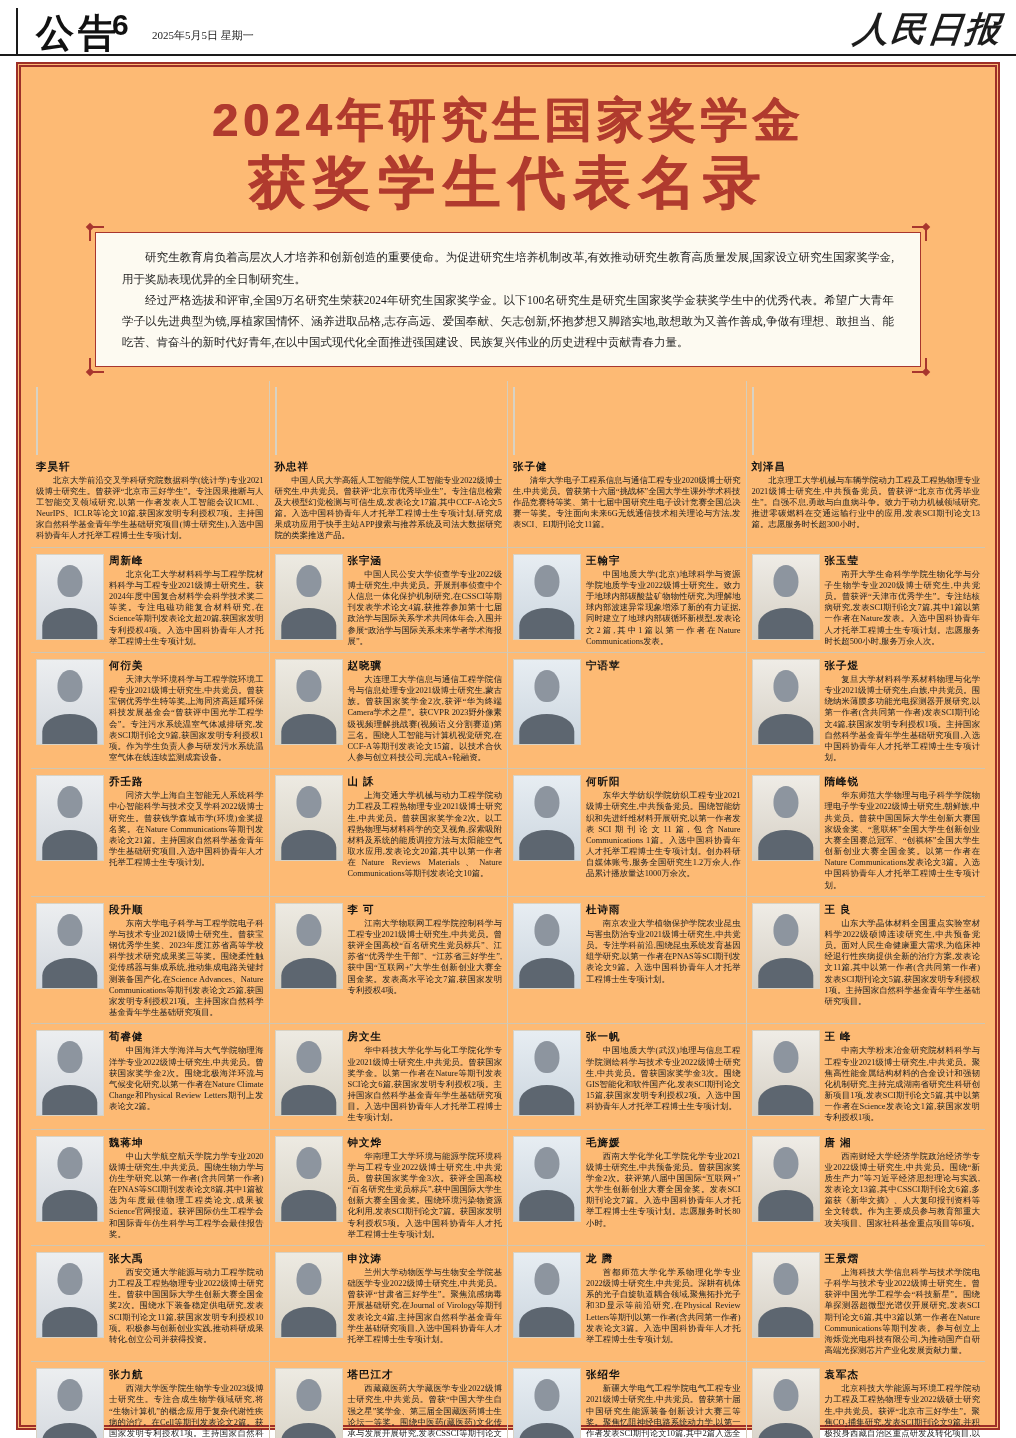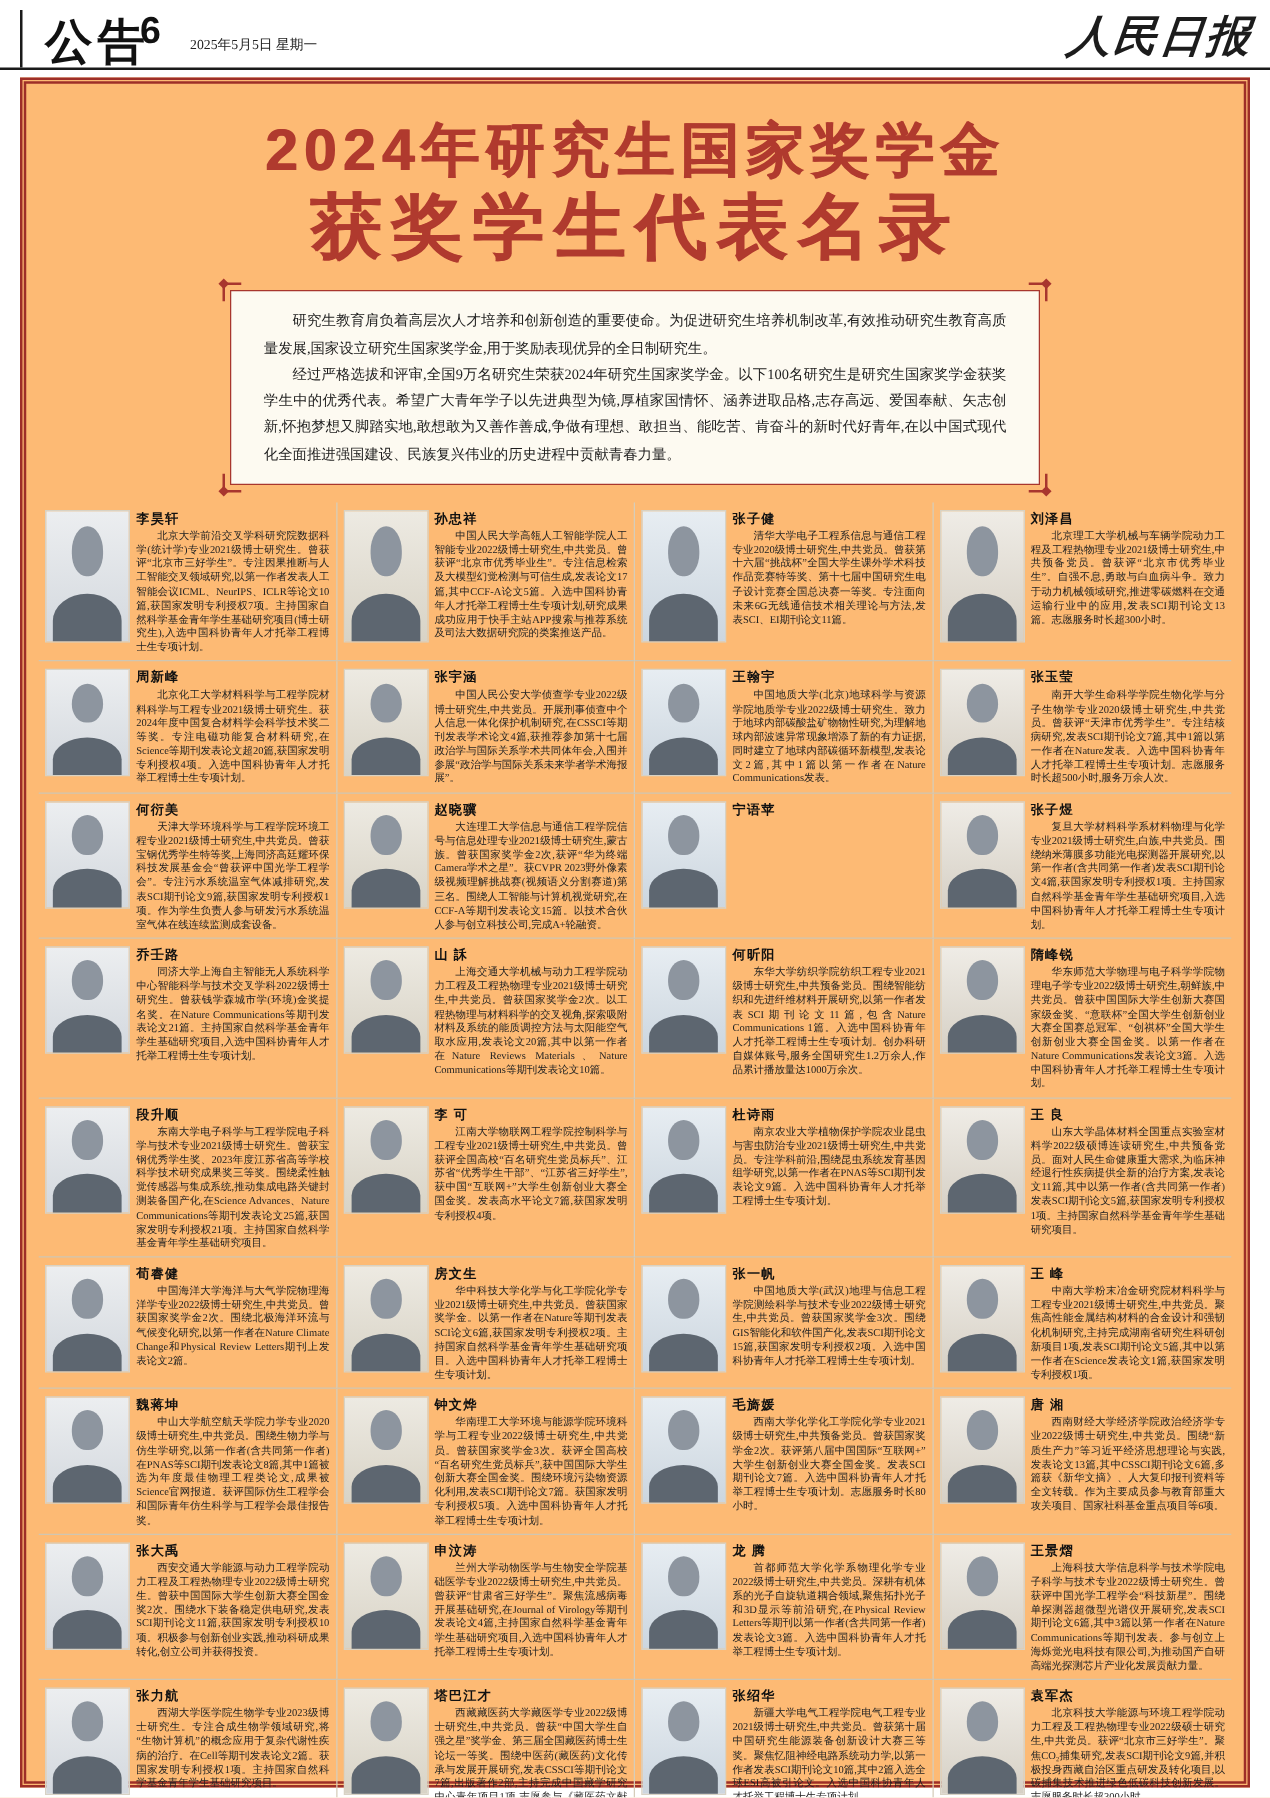--- a/index.html
+++ b/index.html
@@ -21,35 +21,35 @@
   .frame{position:absolute;left:16px;right:16px;top:62px;bottom:8px;
          border:5px double #9e2f28;background:#fdba74;box-sizing:border-box;padding:0 10px;}
 
   
   .title{margin:26px 0 14px 0;text-align:center;color:#b03a2e;
          font-family:"Liberation Sans","DejaVu Sans",sans-serif;font-weight:900;}
   .title .t1{font-size:47px;letter-spacing:5px;line-height:1.15;text-shadow:1px 0 0 #b03a2e;}
   .title .t2{font-size:57px;letter-spacing:8px;line-height:1.25;text-shadow:1px 0 0 #b03a2e;}
 
   
-  .introBox{position:relative;width:648px;margin:0 auto 14px auto;border:1px solid #a8362e;
+  .introBox{position:relative;width:826px;margin:0 auto 14px auto;border:1px solid #a8362e;
             padding:14px 26px 12px 26px;background:#fdfaf1;box-sizing:border-box;}
   .introBox p{margin:0;font-size:11.5px;line-height:1.85;color:#1c1c1c;text-align:justify;text-indent:2em;}
   .corner{position:absolute;width:13px;height:13px;border:2px solid #a8362e;}
   .corner::after{content:"";position:absolute;width:6px;height:6px;background:#a8362e;transform:rotate(45deg);}
   .c-tl{left:-7px;top:-7px;border-right:none;border-bottom:none;}.c-tl::after{left:-4px;top:-4px;}
   .c-tr{right:-7px;top:-7px;border-left:none;border-bottom:none;}.c-tr::after{right:-4px;top:-4px;}
   .c-bl{left:-7px;bottom:-7px;border-right:none;border-top:none;}.c-bl::after{left:-4px;bottom:-4px;}
   .c-br{right:-7px;bottom:-7px;border-left:none;border-top:none;}.c-br::after{right:-4px;bottom:-4px;}
 
   
   .grid{display:grid;grid-template-columns:repeat(4,1fr);margin-top:4px;}
   .entry{display:flex;gap:5px;padding:6px 5px 5px 5px;box-sizing:border-box;min-height:92px;
          border-bottom:1px solid #cfc6b2;}
-  .entry:nth-child(-n+4){min-height:126px;}
+  .entry:nth-child(-n+4){min-height:126px;flex-direction:column;}
   .entry:not(:nth-child(4n)){border-right:1px solid #d6cdba;}
   .entry:nth-last-child(-n+4){border-bottom:none;}
   .photo{flex:0 0 66px;height:84px;position:relative;overflow:hidden;border:1px solid #d8d2c4;
          background:linear-gradient(180deg,#eceef0 0%,#d3d8de 100%);align-self:flex-start;}
   .entry:nth-child(-n+4) .photo{height:104px;}
   .entry:nth-child(4n+2) .photo{background:linear-gradient(180deg,#edeae2 0%,#d8d3c6 100%);}
   .entry:nth-child(4n+3) .photo{background:linear-gradient(180deg,#e7edf2 0%,#ccd6df 100%);}
   .entry:nth-child(4n) .photo{background:linear-gradient(180deg,#efece6 0%,#d6d0c5 100%);}
   .photo::before{content:"";position:absolute;left:50%;top:12%;transform:translateX(-50%);
                  width:38%;height:38%;border-radius:50% 50% 46% 46%;background:#8d959f;}

